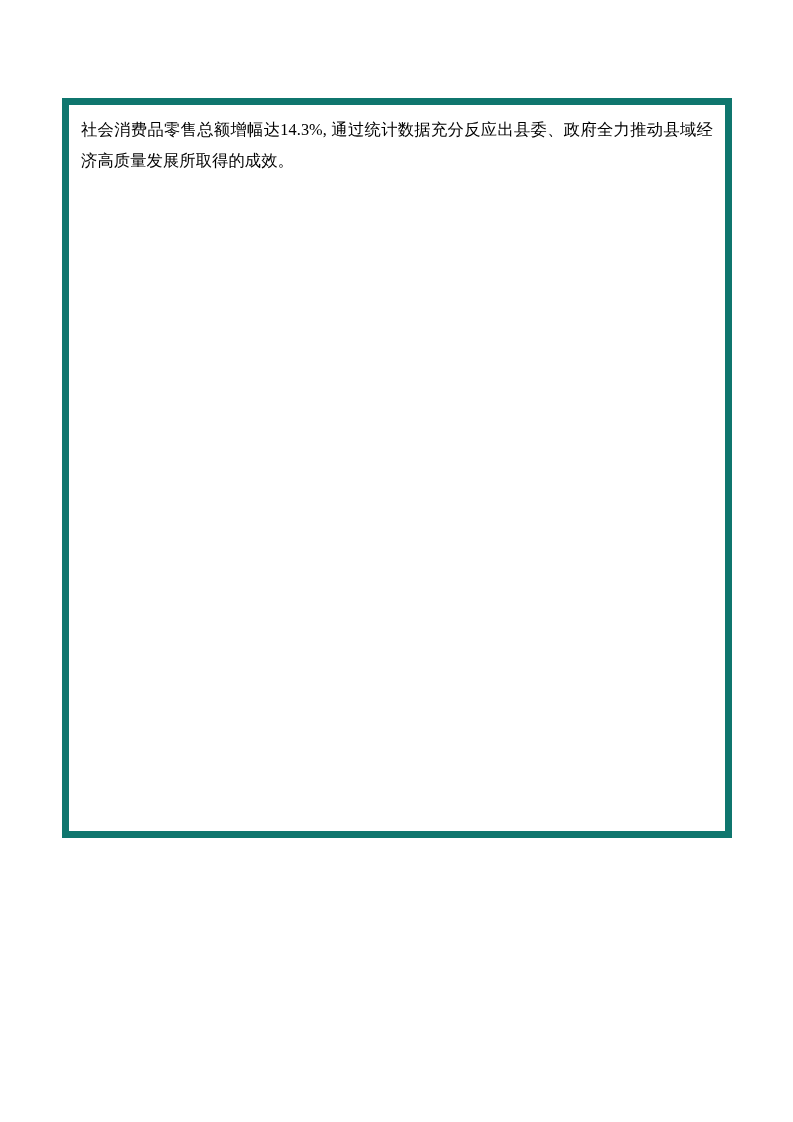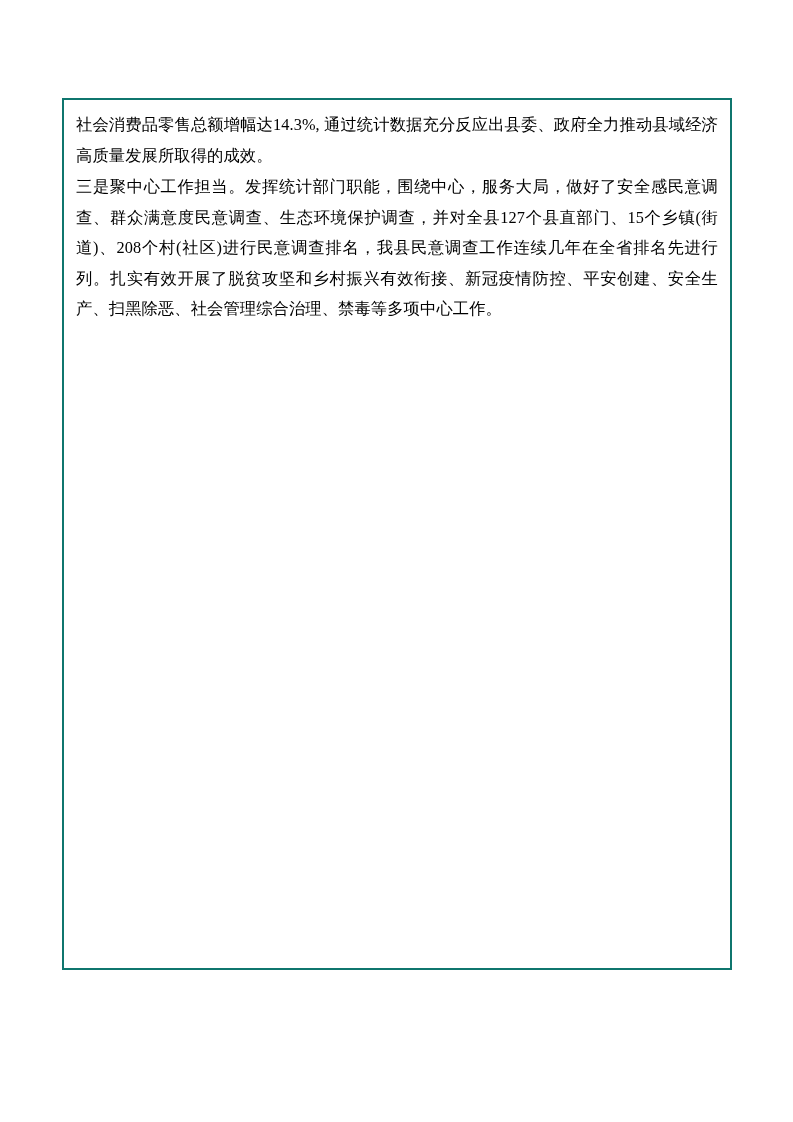--- a/index.html
+++ b/index.html
@@ -17,22 +17,22 @@
     position: relative;
     width: 793px;
     height: 1122px;
     box-sizing: border-box;
   }
   .doc-frame {
     position: absolute;
     left: 62px;
     top: 98px;
     width: 670px;
-    height: 872px;
-    border: 2px solid #0f766e;
+    height: 740px;
+    border: 7px solid #0f766e;
     box-sizing: border-box;
     background: #ffffff;
   }
   .doc-body {
     padding: 10px 12px 0 12px;
   }
   p.para {
     margin: 0 0 1px 0;
     font-size: 16.3px;
     line-height: 30.5px;
@@ -42,16 +42,15 @@
     font-family: "Liberation Serif", "DejaVu Serif", serif;
   }
 </style>
 </head>
 <body>
 
 <div class="page">
   <div class="doc-frame">
     <div class="doc-body">
       <p class="para">社会消费品零售总额增幅达14.3%, 通过统计数据充分反应出县委、政府全力推动县域经济高质量发展所取得的成效。</p>
-      <p class="para">三是聚中心工作担当。发挥统计部门职能，围绕中心，服务大局，做好了安全感民意调查、群众满意度民意调查、生态环境保护调查，并对全县127个县直部门、15个乡镇(街道)、208个村(社区)进行民意调查排名，我县民意调查工作连续几年在全省排名先进行列。扎实有效开展了脱贫攻坚和乡村振兴有效衔接、新冠疫情防控、平安创建、安全生产、扫黑除恶、社会管理综合治理、禁毒等多项中心工作。</p>
     </div>
   </div>
 </div>
 
 </body></html>

